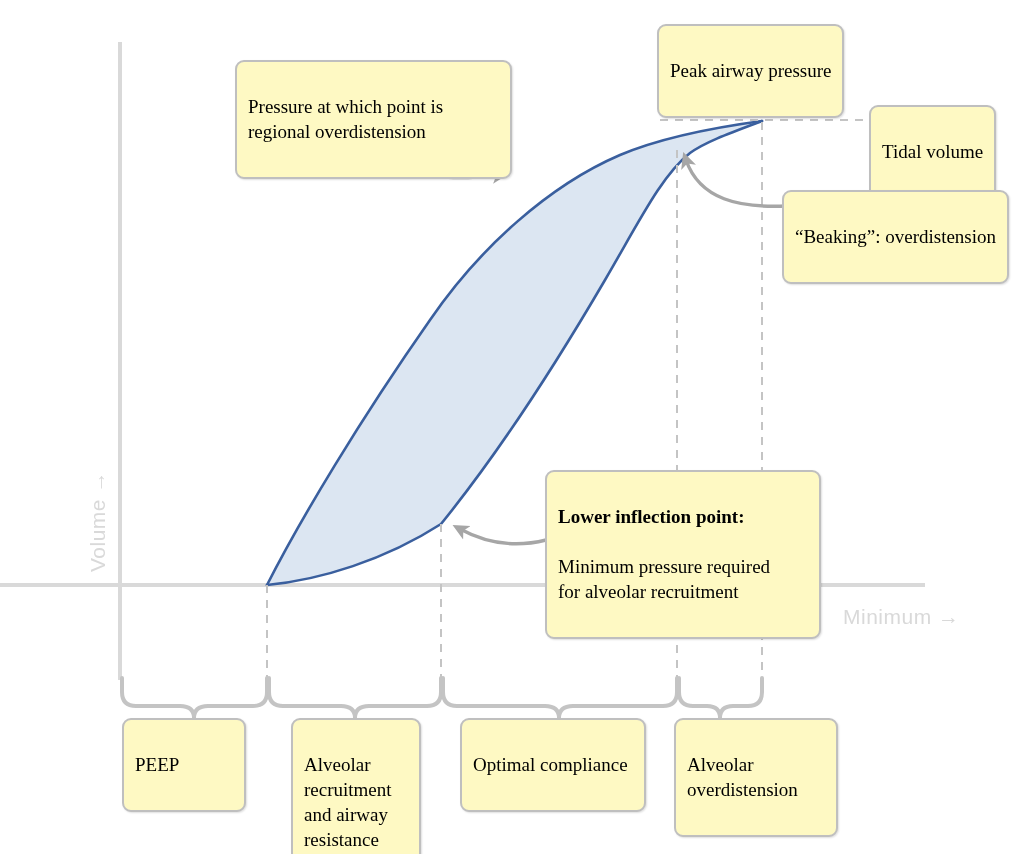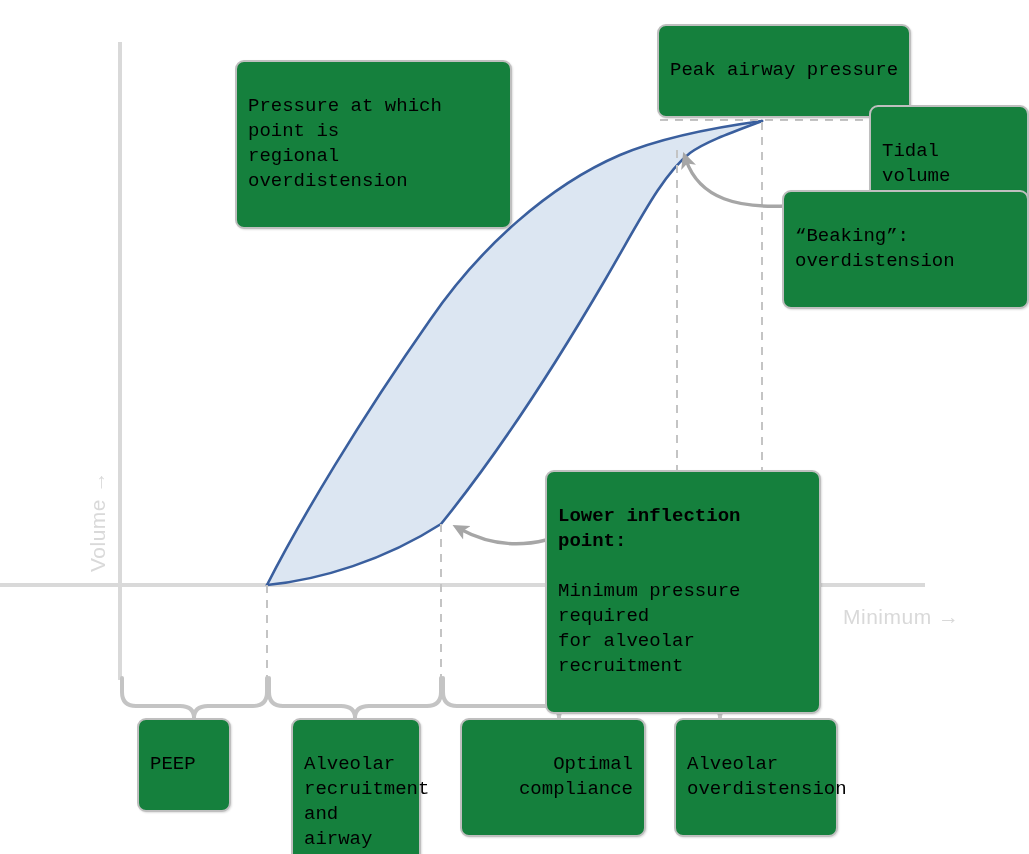--- a/index.html
+++ b/index.html
@@ -20,26 +20,26 @@
   #vector-layer {
     position: absolute;
     left: 0;
     top: 0;
     width: 1029px;
     height: 854px;
   }
   .callout {
     position: absolute;
     box-sizing: border-box;
-    background: #15803d;
+    background: #fef9c3;
     border: 2px solid #bfbfbf;
     border-radius: 9px;
     box-shadow: 1px 1px 2px rgba(0,0,0,0.13);
     color: #000000;
-    font-family: Liberation Mono, monospace;
+    font-family: Liberation Serif, serif;
     font-size: 19px;
     line-height: 25px;
     padding: 7px 11px 8px 11px;
     white-space: pre-line;
   }
   .callout .hdr {
     font-weight: bold;
     display: block;
   }
   .callout .bdy {
@@ -142,32 +142,32 @@
     <span class="bdy">Pressure at which point is
 regional overdistension</span>
   </div>
 
   <div class="callout" style="left:545px; top:470px; width:276px;">
     <span class="hdr">Lower inflection point:</span>
     <span class="bdy">Minimum  pressure required
 for  alveolar recruitment</span>
   </div>
 
-  <div class="callout" style="left:137px; top:718px; width:94px;">
+  <div class="callout" style="left:122px; top:718px; width:124px;">
     <span class="bdy">PEEP</span>
   </div>
 
   <div class="callout" style="left:291px; top:718px; width:130px;">
     <span class="bdy">Alveolar
 recruitment
 and airway
 resistance</span>
   </div>
 
-  <div class="callout" style="left:460px; top:718px; width:186px;text-align:right;">
+  <div class="callout" style="left:460px; top:718px; width:186px;">
     <span class="bdy">Optimal compliance</span>
   </div>
 
   <div class="callout" style="left:674px; top:718px; width:164px;">
     <span class="bdy">Alveolar
 overdistension</span>
   </div>
 
 </div>
 

